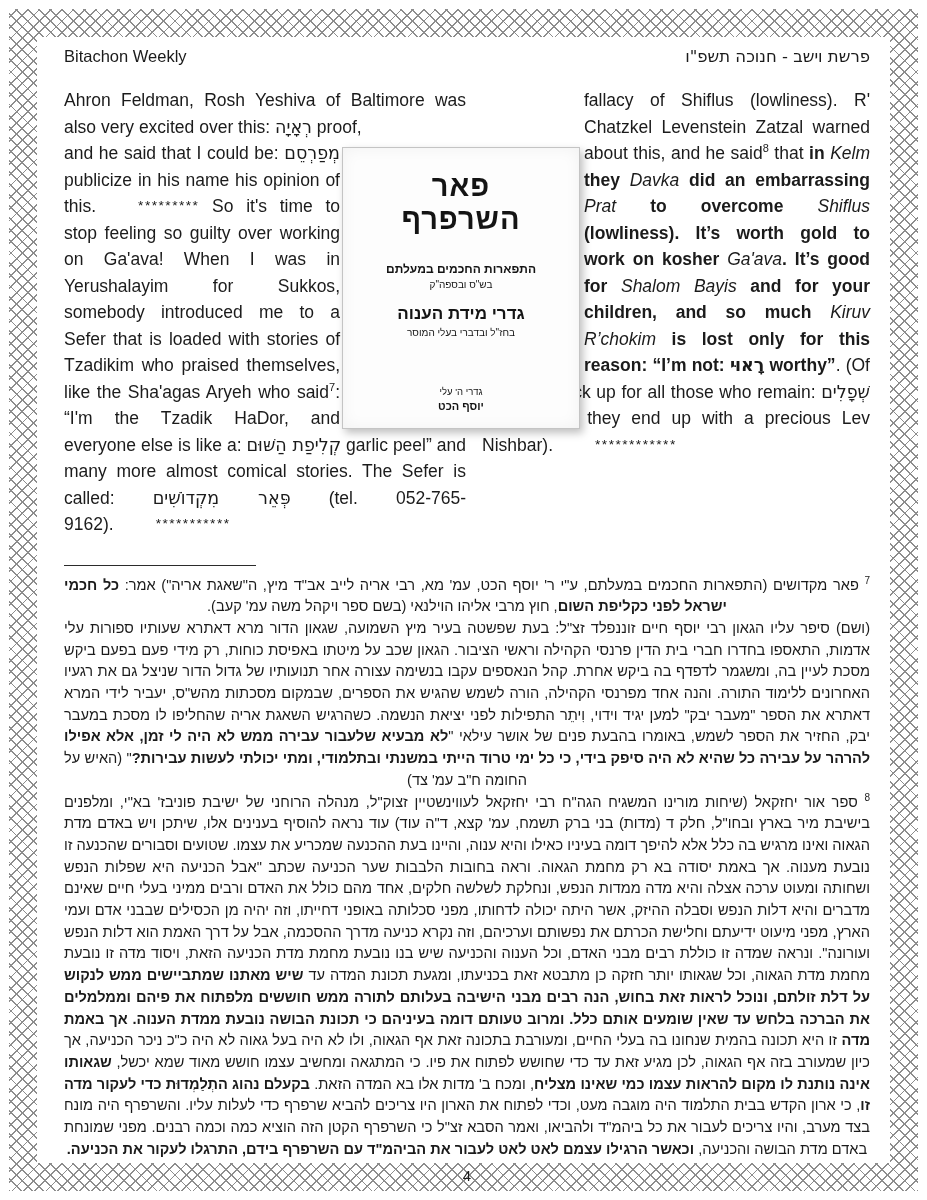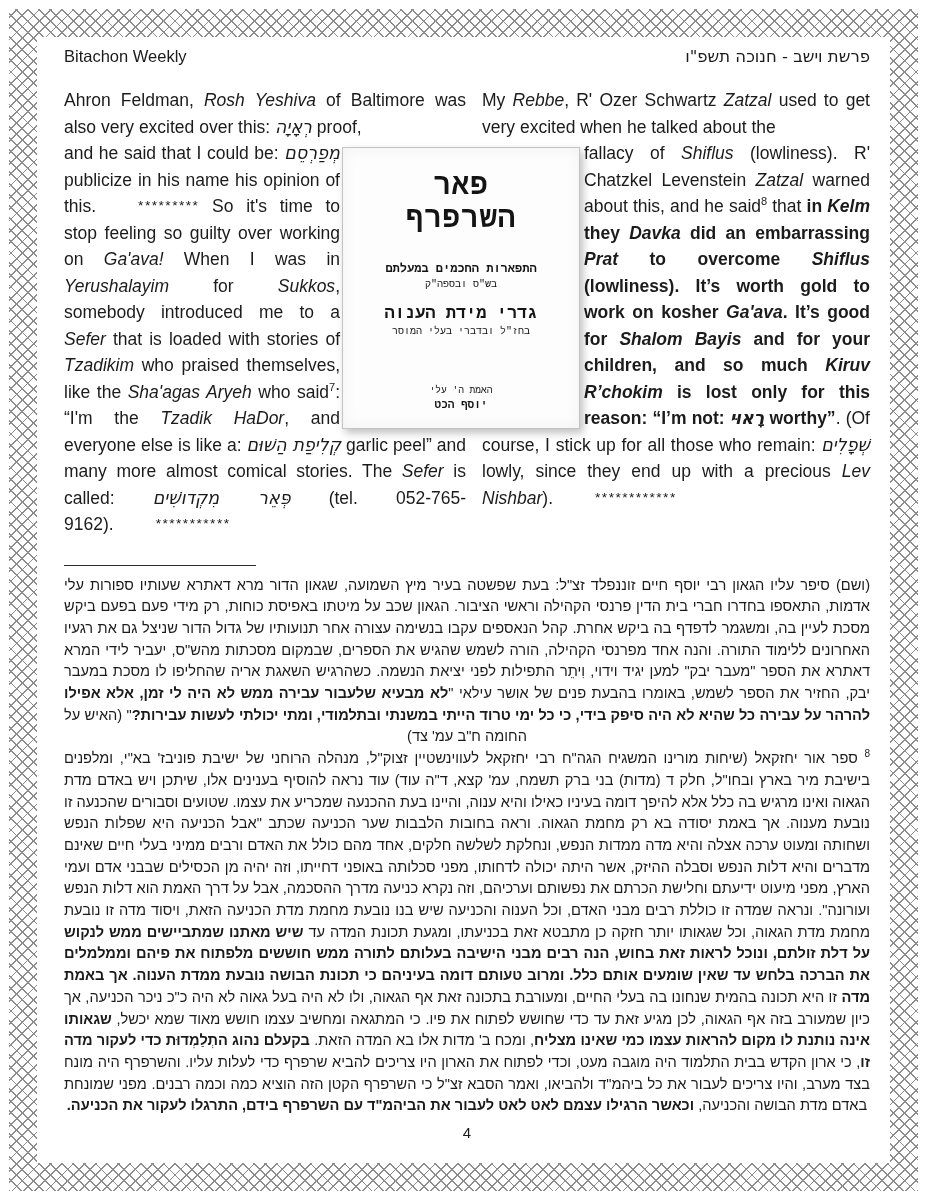--- a/index.html
+++ b/index.html
@@ -18,31 +18,31 @@
   .he{font-family:"DejaVu Sans",sans-serif;direction:rtl;unicode-bidi:embed;}
 
   .body-columns{position:relative;display:flex;gap:16px;}
   .col-left{flex:0 0 402px;width:402px;}
   .col-right{flex:1;min-width:0;}
   .para{margin:0;font-size:17.5px;line-height:26.5px;text-align:justify;}
   .para.intro{margin-bottom:0;}
   .spacer-right{float:right;width:126px;height:284px;}
   .spacer-left{float:left;width:102px;height:280px;}
 
-  .seg-i{font-style:italic;}
+  .seg-i{}
   .seg-b{font-weight:700;}
-  .seg-bi{font-weight:700;font-style:italic;}
-  .seg-he{font-family:"DejaVu Sans",sans-serif;font-style:italic;}
+  .seg-bi{font-weight:400;font-style:italic;}
+  .seg-he{font-family:"DejaVu Sans",sans-serif;}
   .seg-stars{margin-left:42px;letter-spacing:1.5px;font-size:0.78em;vertical-align:2px;white-space:nowrap;}
   .para sup{font-size:11px;line-height:0;}
 
   
   .book-cover{position:absolute;left:278px;top:60px;width:236px;height:280px;
     background:#fdfdfd;border:1px solid #c4c4c4;text-align:center;direction:rtl;
-    font-family:Liberation Mono, monospace;color:#141414;
+    font-family:Liberation Sans, sans-serif;color:#141414;
     box-shadow:3px 4px 8px rgba(0,0,0,.25), inset 0 0 16px rgba(0,0,0,.05);}
   .bc-title{font-size:29px;font-weight:bold;line-height:33px;margin-top:22px;letter-spacing:1px;}
   .bc-sub1{font-size:12px;font-weight:bold;margin-top:26px;}
   .bc-sub2{font-size:10px;margin-top:3px;}
   .bc-sub3{font-size:17px;font-weight:bold;margin-top:14px;}
   .bc-sub4{font-size:10px;margin-top:3px;}
   .bc-pub1{font-size:9.5px;margin-top:48px;}
   .bc-pub2{font-size:11px;font-weight:bold;margin-top:3px;}
 
   
@@ -68,42 +68,42 @@
       </div>
 
       <div class="body-columns">
 
         <div class="col-left">
           <p class="para intro"><span>Ahron Feldman, </span><span class="seg-i">Rosh Yeshiva</span><span> of Baltimore was also very excited over this: </span><span class="seg-he">רְאָיָה</span><span> proof,</span></p>
           <p class="para"><span class="spacer-right"></span><span><span>and he said that I could be: </span><span class="seg-he">מְפַרְסֵם</span><span> publicize in his name his opinion of this.</span><span class="seg-stars">*********</span><span> So it's time to stop feeling so guilty over working on </span><span class="seg-i">Ga'ava!</span><span> When I was in </span><span class="seg-i">Yerushalayim</span><span> for </span><span class="seg-i">Sukkos</span><span>, somebody introduced me to a </span><span class="seg-i">Sefer</span><span> that is loaded with stories of </span><span class="seg-i">Tzadikim</span><span> who praised themselves, like the </span><span class="seg-i">Sha'agas Aryeh</span><span> who said</span><sup>7</sup><span>: “I'm the </span><span class="seg-i">Tzadik HaDor</span><span>, and everyone else is like a: </span><span class="seg-he">קְלִיפַת הַשּׁוּם</span><span> garlic peel” and many more almost comical stories. The </span><span class="seg-i">Sefer</span><span> is called: </span><span class="seg-he">פְּאֵר מִקְדוֹשִׁים</span><span> (tel. 052-765-9162).</span><span class="seg-stars">***********</span></span></p>
         </div>
 
         <div class="col-right">
-          <p class="para intro"><span>My </span><span class="seg-i">Rebbe</span><span>, R' Ozer Schwartz </span><span class="seg-i">Zatzal</span><span> used to get very excited when he talked about the</span></p>
           <p class="para"><span class="spacer-left"></span><span><span>fallacy of </span><span class="seg-i">Shiflus</span><span> (lowliness). R' Chatzkel Levenstein </span><span class="seg-i">Zatzal</span><span> warned about this, and he said</span><sup>8</sup><span> that </span><span class="seg-b">in </span><span class="seg-bi">Kelm</span><span class="seg-b"> they </span><span class="seg-bi">Davka</span><span class="seg-b"> did an embarrassing </span><span class="seg-bi">Prat</span><span class="seg-b"> to overcome </span><span class="seg-bi">Shiflus</span><span class="seg-b"> (lowliness). It’s worth gold to work on kosher </span><span class="seg-bi">Ga'ava</span><span class="seg-b">. It’s good for </span><span class="seg-bi">Shalom Bayis</span><span class="seg-b"> and for your children, and so much </span><span class="seg-bi">Kiruv R’chokim</span><span class="seg-b"> is lost only for this reason: “I’m not: </span><span class="seg-he seg-b">רָאוּי</span><span class="seg-b"> worthy”</span><span>. (Of course, I stick up for all those who remain: </span><span class="seg-he">שְׁפָלִים</span><span> lowly, since they end up with a precious </span><span class="seg-i">Lev Nishbar</span><span>).</span><span class="seg-stars">************</span></span></p>
         </div>
 
         <div class="book-cover">
           <div class="bc-title">
             <div>פאר</div>
             <div>השרפרף</div>
           </div>
           <div class="bc-sub1">התפארות החכמים במעלתם</div>
           <div class="bc-sub2">בש"ס ובספה"ק</div>
           <div class="bc-sub3">גדרי מידת הענוה</div>
           <div class="bc-sub4">בחז"ל ובדברי בעלי המוסר</div>
-          <div class="bc-pub1">האמת ה' עלי</div>
+          <div class="bc-pub1">גדרי ה' עלי</div>
           <div class="bc-pub2">יוסף הכט</div>
         </div>
 
       </div>
 
       <div class="footnote-sep"></div>
 
       <div class="footnotes">
+        <p class="fn-para"><sup>7</sup><span> פאר מקדושים (התפארות החכמים במעלתם, ע"י ר' יוסף הכט, עמ' מא, רבי אריה לייב אב"ד מיץ, ה"שאגת אריה") אמר: </span><span class="seg-b">כל חכמי ישראל לפני כקליפת השום</span><span>, חוץ מרבי אליהו הוילנאי (בשם ספר ויקהל משה עמ' קעב).</span></p>
         <p class="fn-para"><span>(ושם) סיפר עליו הגאון רבי יוסף חיים זוננפלד זצ"ל: בעת שפשטה בעיר מיץ השמועה, שגאון הדור מרא דאתרא שעותיו ספורות עלי אדמות, התאספו בחדרו חברי בית הדין פרנסי הקהילה וראשי הציבור. הגאון שכב על מיטתו באפיסת כוחות, רק מידי פעם בפעם ביקש מסכת לעיין בה, ומשגמר לדפדף בה ביקש אחרת. קהל הנאספים עקבו בנשימה עצורה אחר תנועותיו של גדול הדור שניצל גם את רגעיו האחרונים ללימוד התורה. והנה אחד מפרנסי הקהילה, הורה לשמש שהגיש את הספרים, שבמקום מסכתות מהש"ס, יעביר לידי המרא דאתרא את הספר "מעבר יבק" למען יגיד וידוי, וִיתֵר התפילות לפני יציאת הנשמה. כשהרגיש השאגת אריה שהחליפו לו מסכת במעבר יבק, החזיר את הספר לשמש, באומרו בהבעת פנים של אושר עילאי "</span><span class="seg-b">לא מבעיא שלעבור עבירה ממש לא היה לי זמן, אלא אפילו להרהר על עבירה כל שהיא לא היה סיפק בידי, כי כל ימי טרוד הייתי במשנתי ובתלמודי, ומתי יכולתי לעשות עבירות?</span><span>" (האיש על החומה ח"ב עמ' צד)</span></p>
         <p class="fn-para"><sup>8</sup><span> ספר אור יחזקאל (שיחות מורינו המשגיח הגה"ח רבי יחזקאל לעווינשטיין זצוק"ל, מנהלה הרוחני של ישיבת פוניבז' בא"י, ומלפנים בישיבת מיר בארץ ובחו"ל, חלק ד (מדות) בני ברק תשמח, עמ' קצא, ד"ה עוד) עוד נראה להוסיף בענינים אלו, שיתכן ויש באדם מדת הגאוה ואינו מרגיש בה כלל אלא להיפך דומה בעיניו כאילו והיא ענוה, והיינו בעת ההכנעה שמכריע את עצמו. שטועים וסבורים שהכנעה זו נובעת מענוה. אך באמת יסודה בא רק מחמת הגאוה. וראה בחובות הלבבות שער הכניעה שכתב "אבל הכניעה היא שפלות הנפש ושחותה ומעוט ערכה אצלה והיא מדה ממדות הנפש, ונחלקת לשלשה חלקים, אחד מהם כולל את האדם ורבים ממיני בעלי חיים שאינם מדברים והיא דלות הנפש וסבלה ההיזק, אשר היתה יכולה לדחותו, מפני סכלותה באופני דחייתו, וזה יהיה מן הכסילים שבבני אדם ועמי הארץ, מפני מיעוט ידיעתם וחלישת הכרתם את נפשותם וערכיהם, וזה נקרא כניעה מדרך ההסכמה, אבל על דרך האמת הוא דלות הנפש ועורונה". ונראה שמדה זו כוללת רבים מבני האדם, וכל הענוה והכניעה שיש בנו נובעת מחמת מדת הכניעה הזאת, ויסוד מדה זו נובעת מחמת מדת הגאוה, וכל שגאותו יותר חזקה כן מתבטא זאת בכניעתו, ומגעת תכונת המדה עד </span><span class="seg-b">שיש מאתנו שמתביישים ממש לנקוש על דלת זולתם, ונוכל לראות זאת בחוש, הנה רבים מבני הישיבה בעלותם לתורה ממש חוששים מלפתוח את פיהם וממלמלים את הברכה בלחש עד שאין שומעים אותם כלל. ומרוב טעותם דומה בעיניהם כי תכונת הבושה נובעת ממדת הענוה. אך באמת מדה</span><span> זו היא תכונה בהמית שנחונו בה בעלי החיים, ומעורבת בתכונה זאת אף הגאוה, ולו לא היה בעל גאוה לא היה כ"כ ניכר הכניעה, אך כיון שמעורב בזה אף הגאוה, לכן מגיע זאת עד כדי שחושש לפתוח את פיו. כי המתגאה ומחשיב עצמו חושש מאוד שמא יכשל, </span><span class="seg-b">שגאותו אינה נותנת לו מקום להראות עצמו כמי שאינו מצליח</span><span>, ומכח ב' מדות אלו בא המדה הזאת. </span><span class="seg-b">בקעלם נהוג התְלַמְדוּת כדי לעקור מדה זו</span><span>, כי ארון הקדש בבית התלמוד היה מוגבה מעט, וכדי לפתוח את הארון היו צריכים להביא שרפרף כדי לעלות עליו. והשרפרף היה מונח בצד מערב, והיו צריכים לעבור את כל ביהמ"ד ולהביאו, ואמר הסבא זצ"ל כי השרפרף הקטן הזה הוציא כמה וכמה רבנים. מפני שמונחת באדם מדת הבושה והכניעה, </span><span class="seg-b">וכאשר הרגילו עצמם לאט לאט לעבור את הביהמ"ד עם השרפרף בידם, התרגלו לעקור את הכניעה.</span></p>
       </div>
 
       <div class="page-number">4</div>
 
     </div>
   </div>
 </div>
 

